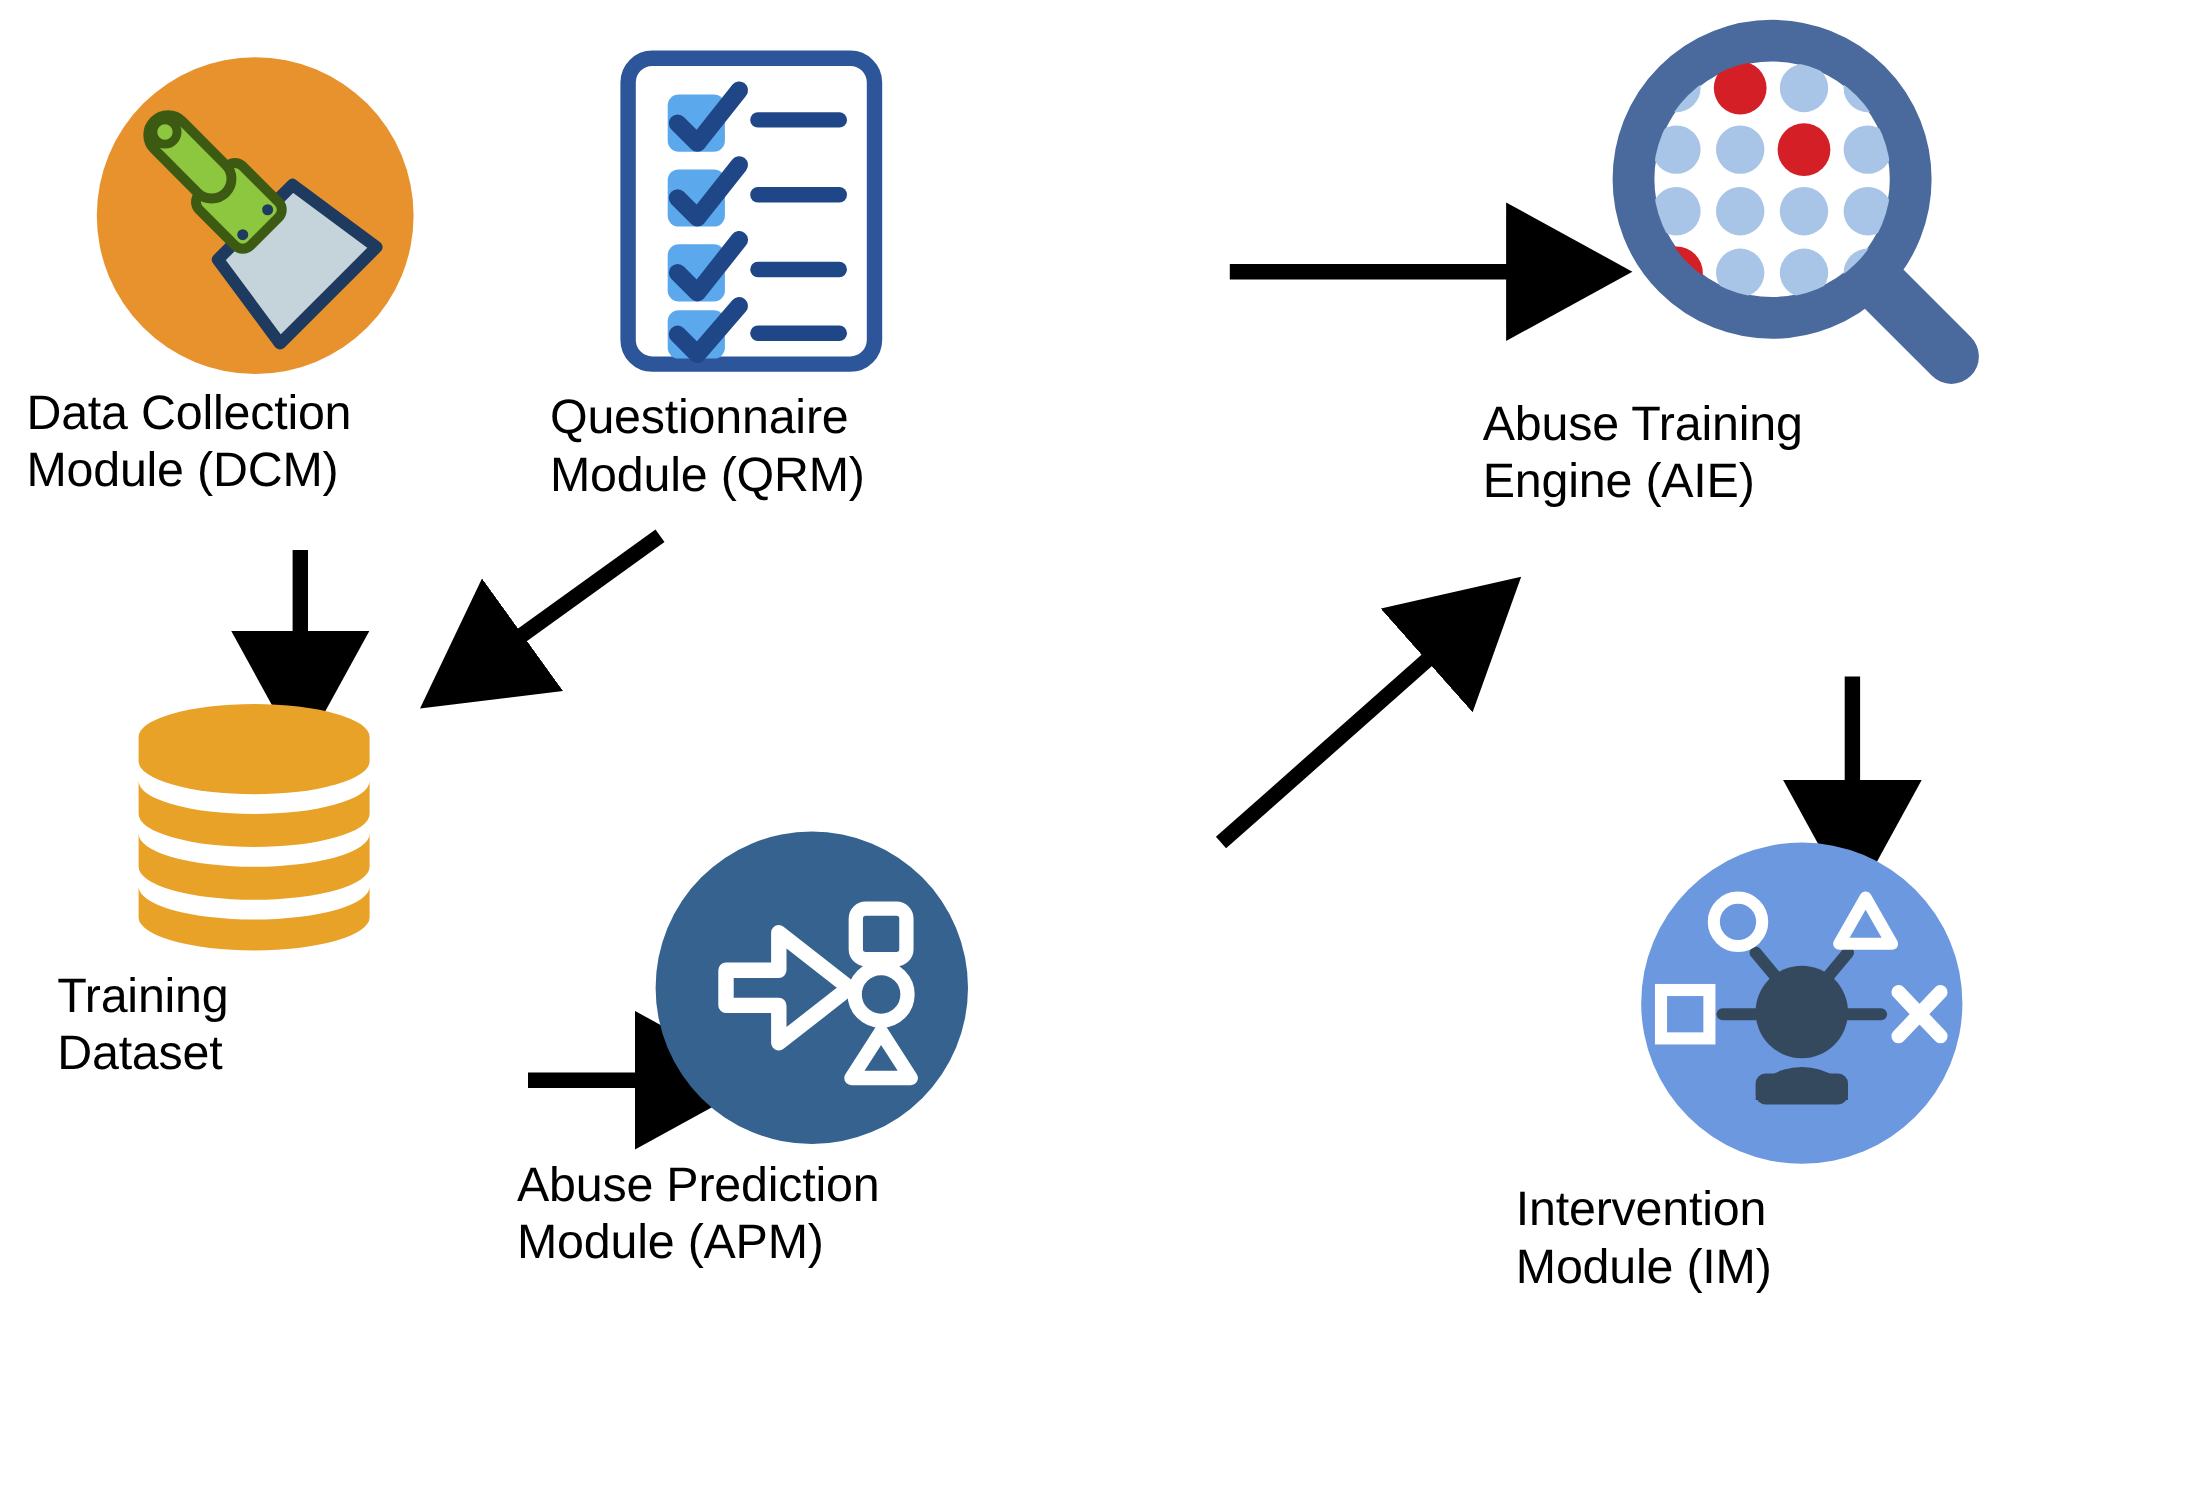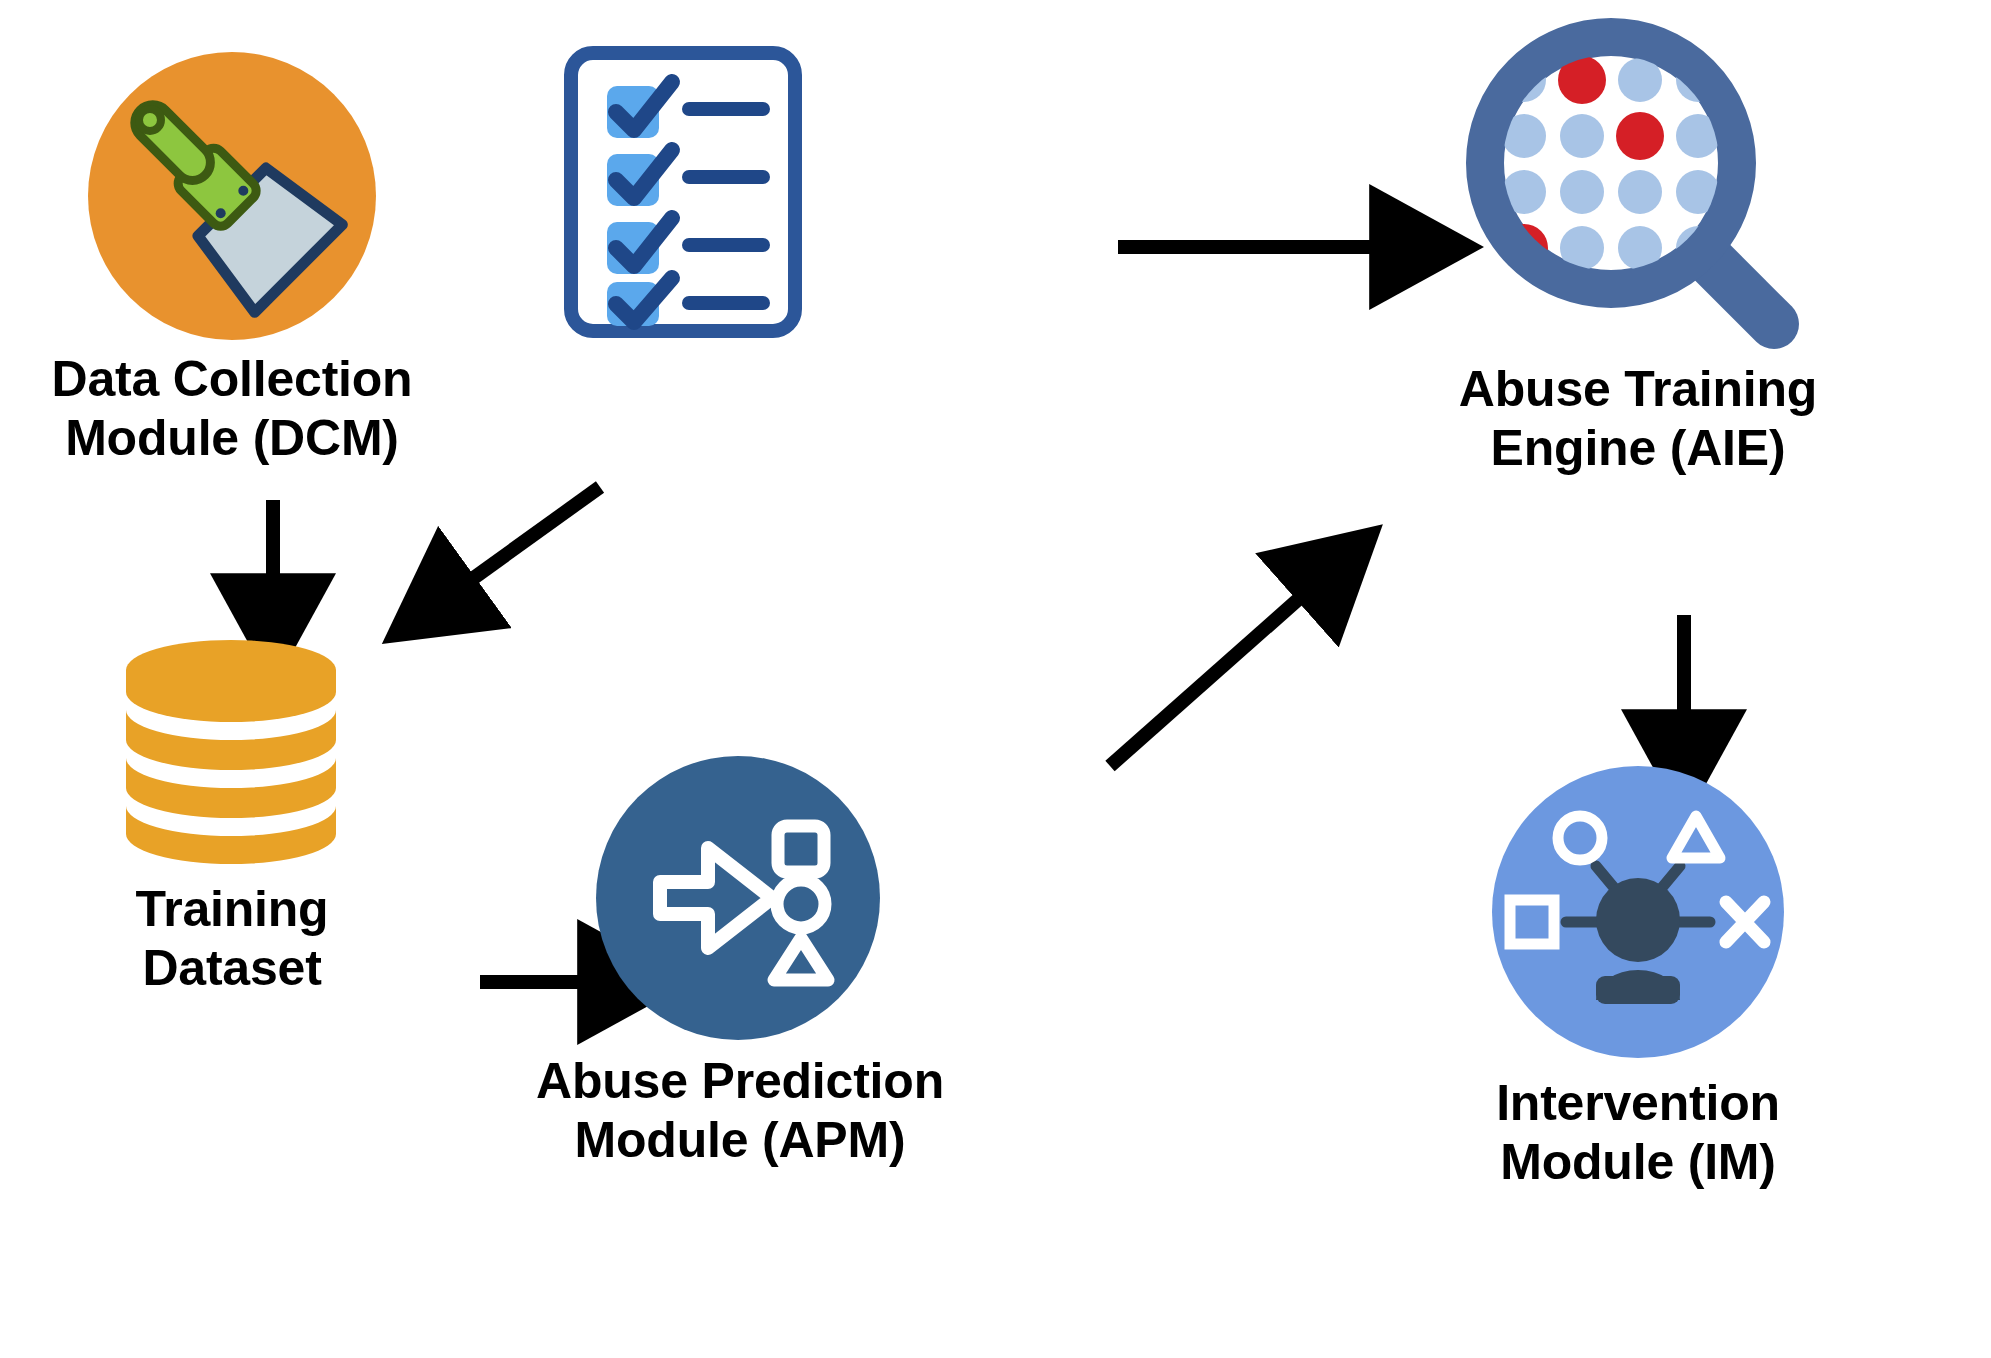--- a/index.html
+++ b/index.html
@@ -1,22 +1,22 @@
 <!DOCTYPE html>
 <html><head>
 <meta charset="utf-8">
 <style>
   html,body{margin:0;padding:0;background:#ffffff;}
   body{width:1991px;height:1358px;position:relative;overflow:hidden;
        font-family:"Liberation Sans","DejaVu Sans",sans-serif;}
   .stage{position:absolute;inset:0;}
   .node{position:absolute;}
   .icon-wrap{position:relative;}
-  .label{position:absolute;text-align:center;color:#000000;
-         font-weight:bold;font-size:50px;line-height:1.18;letter-spacing:-0.2px;white-space:pre-line;}
+  .label{position:absolute;text-align:left;color:#000000;
+         font-weight:normal;font-size:44px;line-height:1.18;letter-spacing:-0.2px;white-space:pre-line;}
   svg{display:block;overflow:visible;}
   .arrow-layer{position:absolute;inset:0;pointer-events:none;}
 </style>
 </head>
 <body>
 
 <div class="stage">
 
   <svg class="arrow-layer" width="1991" height="1358" viewBox="0 0 1991 1358">
     <defs>
@@ -77,20 +77,22 @@
           <path d="M56 206 L74 224 L112 176" fill="none" stroke="#1F4788" stroke-width="16" stroke-linecap="round" stroke-linejoin="round"></path>
           <rect x="122" y="196" width="88" height="14" rx="7" fill="#1F4788"></rect>
         </g>
         <g>
           <rect x="47" y="240" width="52" height="44" rx="10" fill="#5BA8EC"></rect>
           <path d="M56 262 L74 280 L112 236" fill="none" stroke="#1F4788" stroke-width="16" stroke-linecap="round" stroke-linejoin="round"></path>
           <rect x="122" y="254" width="88" height="14" rx="7" fill="#1F4788"></rect>
         </g>
       </svg>
     </div>
+    <div class="label" style="left:-60px;top:312px;width:368px;">Questionnaire
+Module (QRM)</div>
   </div>
 
   <div class="node" style="left:1478px;top:30px;">
     <div class="icon-wrap">
       <svg width="316" height="320" viewBox="0 0 316 320">
 
         <path d="M214 212 L296 294" stroke="#4A6A9E" stroke-width="50" stroke-linecap="round"></path>
 
         <circle cx="133" cy="133" r="126" fill="#FFFFFF" stroke="#4A6A9E" stroke-width="38"></circle>
 

